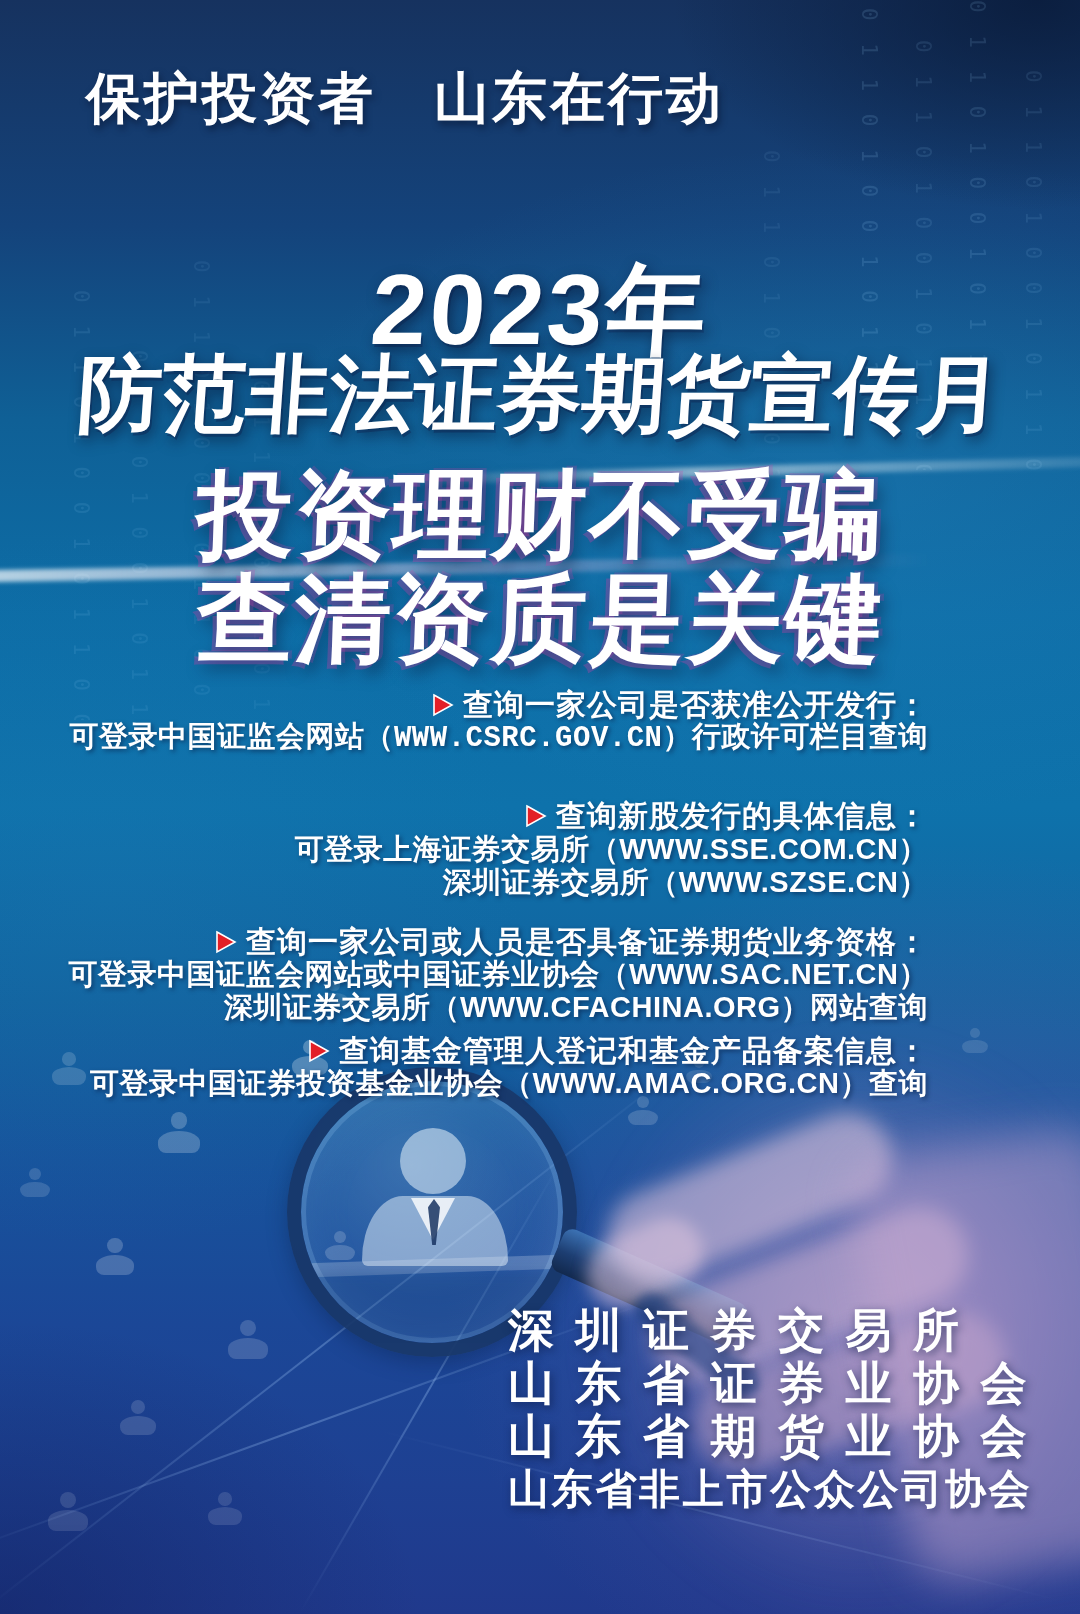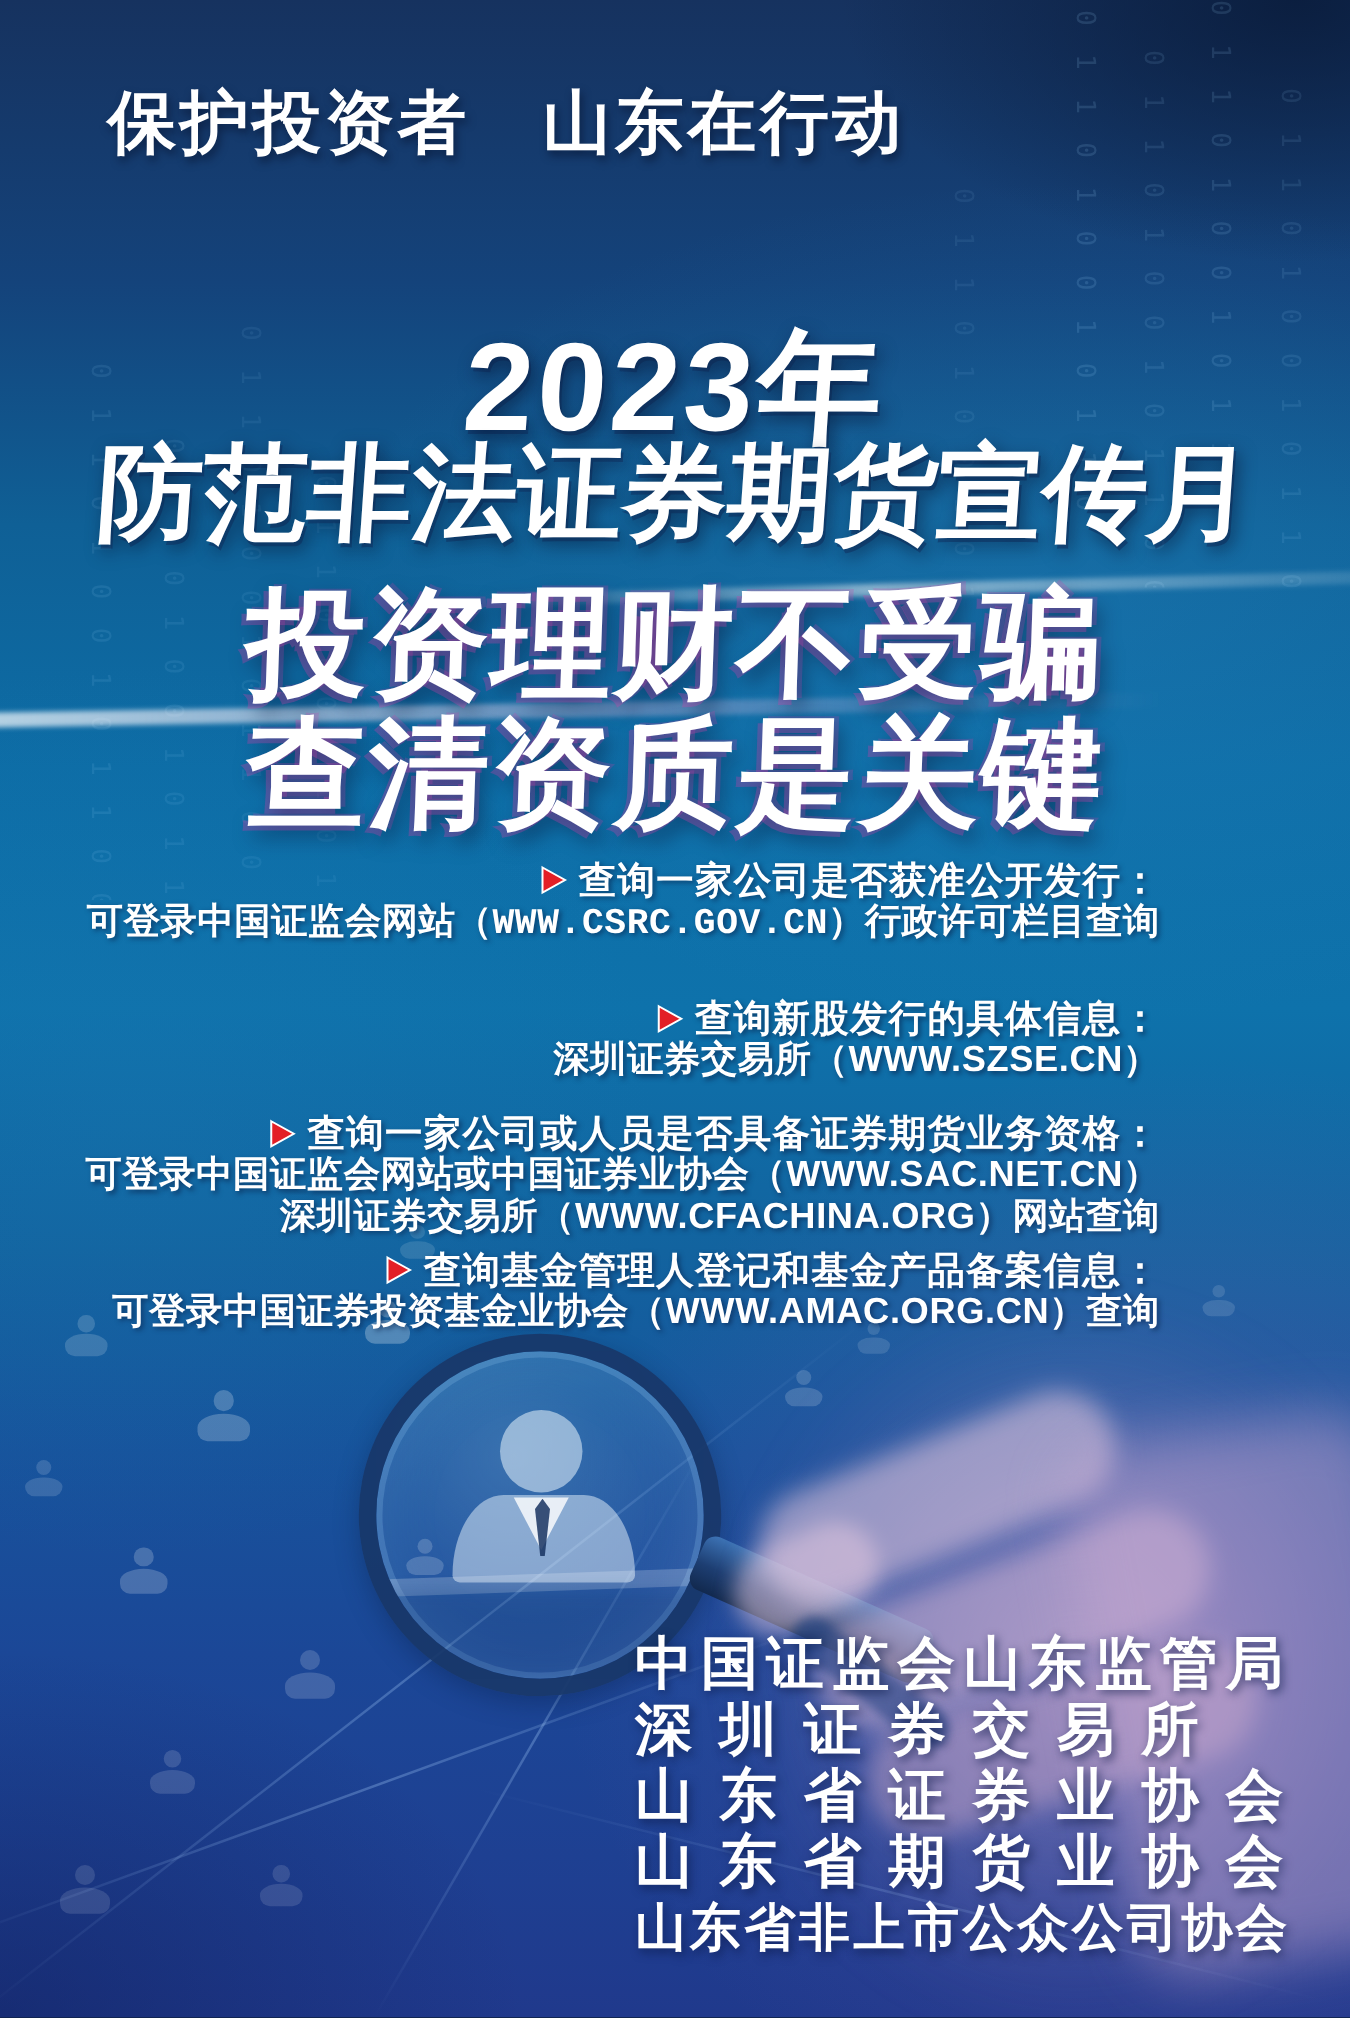--- a/index.html
+++ b/index.html
@@ -122,20 +122,21 @@
             <path d="M5 3 L23 13 L5 23 Z" fill="#e31f26" stroke="#ffffff" stroke-width="1.6"></path>
           </svg></span><span>查询一家公司是否获准公开发行：</span>
     </div>
     <div class="sec-row sec-line" style="margin-top:1px;font-family:Liberation Mono, monospace;">可登录中国证监会网站（WWW.CSRC.GOV.CN）行政许可栏目查询</div>
 
     <div class="sec-row sec-head" style="margin-top:44px;">
       <span class="arrow"><svg viewBox="0 0 26 26" width="26" height="26">
             <path d="M5 3 L23 13 L5 23 Z" fill="#e31f26" stroke="#ffffff" stroke-width="1.6"></path>
           </svg></span><span>查询新股发行的具体信息：</span>
     </div>
+    <div class="sec-row sec-line" style="margin-top:1px;">可登录上海证券交易所（WWW.SSE.COM.CN）</div>
     <div class="sec-row sec-line">深圳证券交易所（WWW.SZSE.CN）</div>
 
     <div class="sec-row sec-head" style="margin-top:26px;">
       <span class="arrow"><svg viewBox="0 0 26 26" width="26" height="26">
             <path d="M5 3 L23 13 L5 23 Z" fill="#e31f26" stroke="#ffffff" stroke-width="1.6"></path>
           </svg></span><span>查询一家公司或人员是否具备证券期货业务资格：</span>
     </div>
     <div class="sec-row sec-line">可登录中国证监会网站或中国证券业协会（WWW.SAC.NET.CN）</div>
     <div class="sec-row sec-line">深圳证券交易所（WWW.CFACHINA.ORG）网站查询</div>
 
@@ -160,20 +161,19 @@
 
   <div class="blob" style="left:600px;top:1050px;width:520px;height:560px;z-index:5;background:radial-gradient(closest-side,rgba(210,175,215,.42),transparent);filter:blur(30px);"></div>
   <div class="finger" style="left:585px;top:1228px;width:120px;height:70px;transform:rotate(-25deg);background:rgba(235,205,225,.50);filter:blur(8px);z-index:5;"></div>
   <div class="finger" style="left:600px;top:1152px;width:300px;height:92px;transform:rotate(-22deg);background:rgba(232,203,224,.55);filter:blur(10px);z-index:5;"></div>
   <div class="finger" style="left:645px;top:1248px;width:330px;height:95px;transform:rotate(-20deg);background:rgba(222,188,215,.50);filter:blur(10px);z-index:5;"></div>
   <div class="finger" style="left:690px;top:1344px;width:320px;height:95px;transform:rotate(-16deg);background:rgba(210,172,205,.45);filter:blur(10px);z-index:5;"></div>
   <div class="finger" style="left:880px;top:1140px;width:260px;height:430px;transform:rotate(-10deg);background:rgba(205,170,210,.45);filter:blur(22px);z-index:5;"></div>
   <div class="finger" style="left:622px;top:1330px;width:150px;height:32px;transform:rotate(38deg);background:rgba(28,62,128,.55);filter:blur(4px);z-index:5;"></div>
 
   <div class="orgs">
-    <div class="org-line ch10">中国证监会山东监管局</div>
     <div class="org-line ch8">深圳证券交易所</div>
     <div class="org-line ch8">山东省证券业协会</div>
     <div class="org-line ch8">山东省期货业协会</div>
     <div class="org-line ch12">山东省非上市公众公司协会</div>
   </div>
 
 </div>
 
 </body></html>

